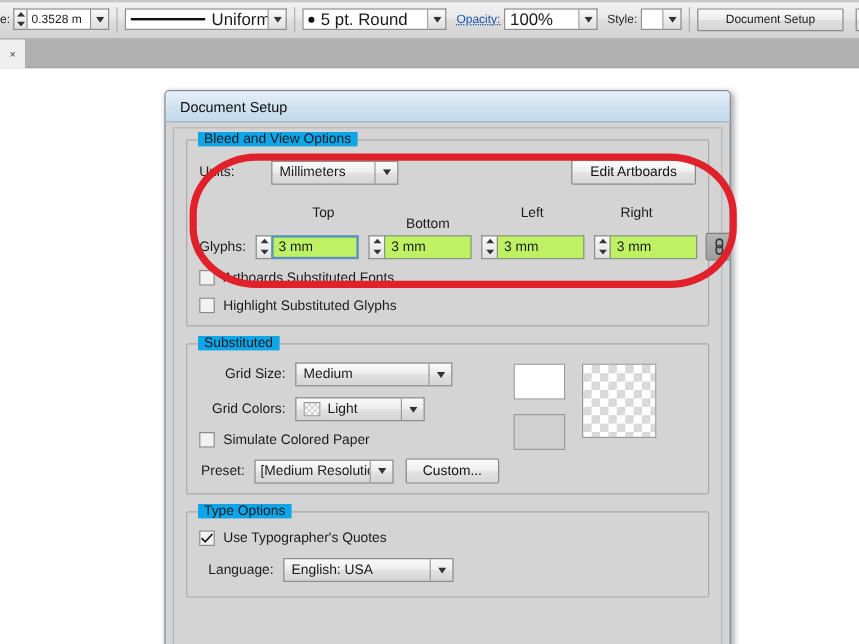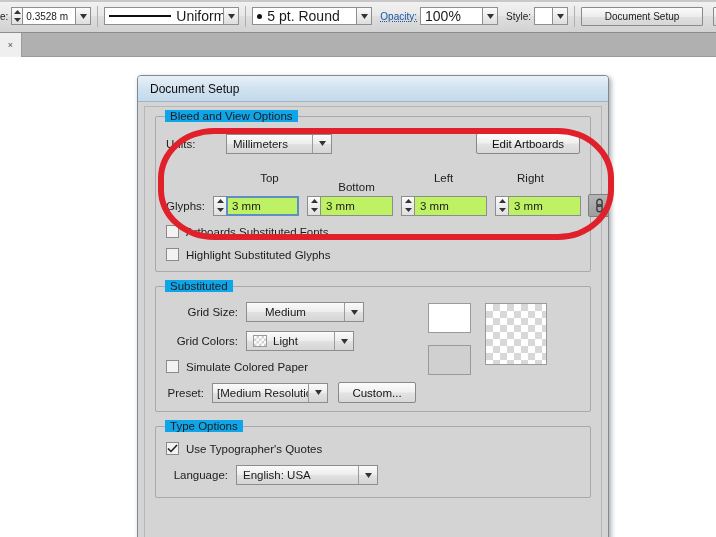--- a/index.html
+++ b/index.html
@@ -645,21 +645,21 @@
       </div>
     </div>
 
     <div class="groupbox" style="padding-bottom:8px;">
       <span class="group-legend">Substituted</span>
 
       <div style="display:flex;">
         <div style="flex:none;width:250px;">
           <div class="row" style="margin-top:1px;">
             <span class="fld-label" style="width:72px;text-align:right;margin-right:8px;">Grid Size:</span>
-            <div class="dlg-combo" style="width:118px;padding-left:12px;">
+            <div class="dlg-combo" style="width:131px;">
               <span class="val">Medium</span>
               <span class="arrow">
                 <svg width="7" height="5" viewBox="0 0 7 5">
                     <polygon points="0,0 7,0 3.5,5" fill="#333"></polygon>
                   </svg>
               </span>
             </div>
           </div>
 
           <div class="row">

